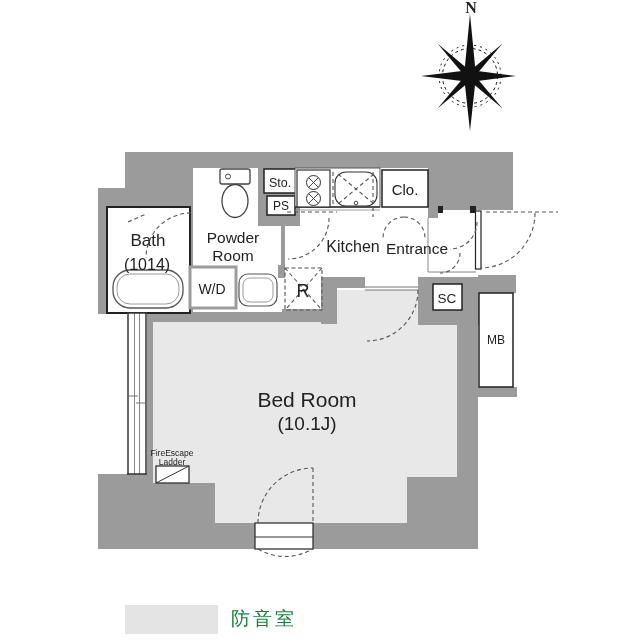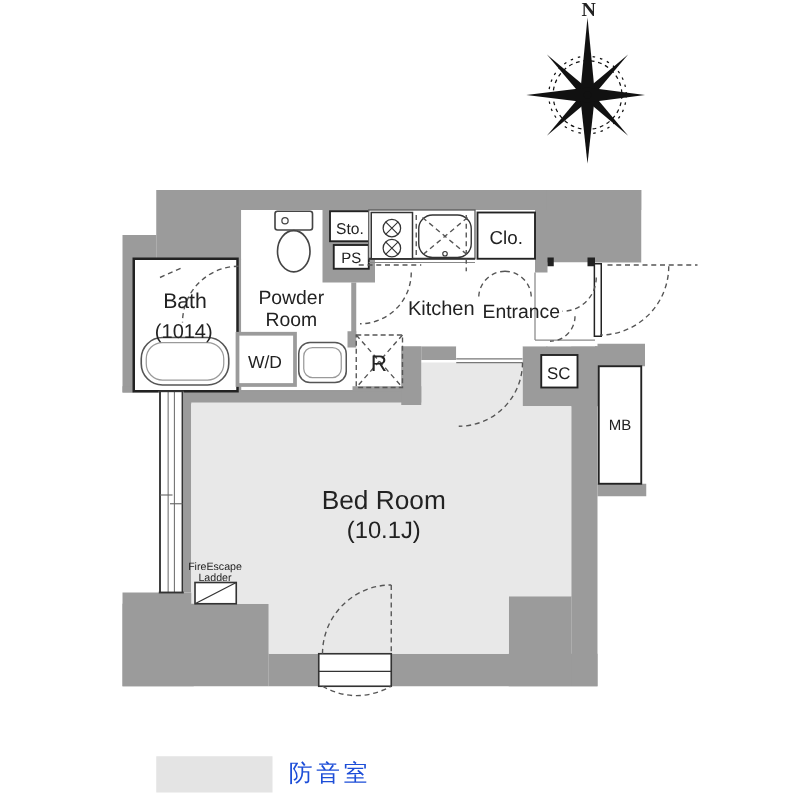--- a/index.html
+++ b/index.html
@@ -2,21 +2,21 @@
 <html><head>
 <meta charset="utf-8">
 <style>
   html,body{margin:0;padding:0;background:#fff;}
   body{width:640px;height:639px;position:relative;font-family:"Liberation Sans",sans-serif;}
   #stage{position:absolute;left:0;top:0;width:640px;height:639px;}
   svg text{fill:#222;}
   .lbl{font-family:"Liberation Sans",sans-serif;}
   .dash{fill:none;stroke:#555;stroke-width:1.1;stroke-dasharray:4 3;}
   #legend-swatch{position:absolute;left:125px;top:605px;width:93px;height:29px;}
-  #legend-label{position:absolute;left:231px;top:606px;font-size:19px;letter-spacing:3px;color:#1d4ed8;}
+  #legend-label{position:absolute;left:231px;top:606px;font-size:19px;letter-spacing:3px;color:#15803d;}
 </style>
 </head>
 <body>
 
 <svg id="stage" viewBox="0 0 640 639">
 
   <g fill="#9b9b9b">
     <rect x="125" y="152" width="388" height="16"></rect>
     <rect x="437" y="152" width="76" height="58"></rect>
     <rect x="125" y="168" width="68" height="40"></rect>

